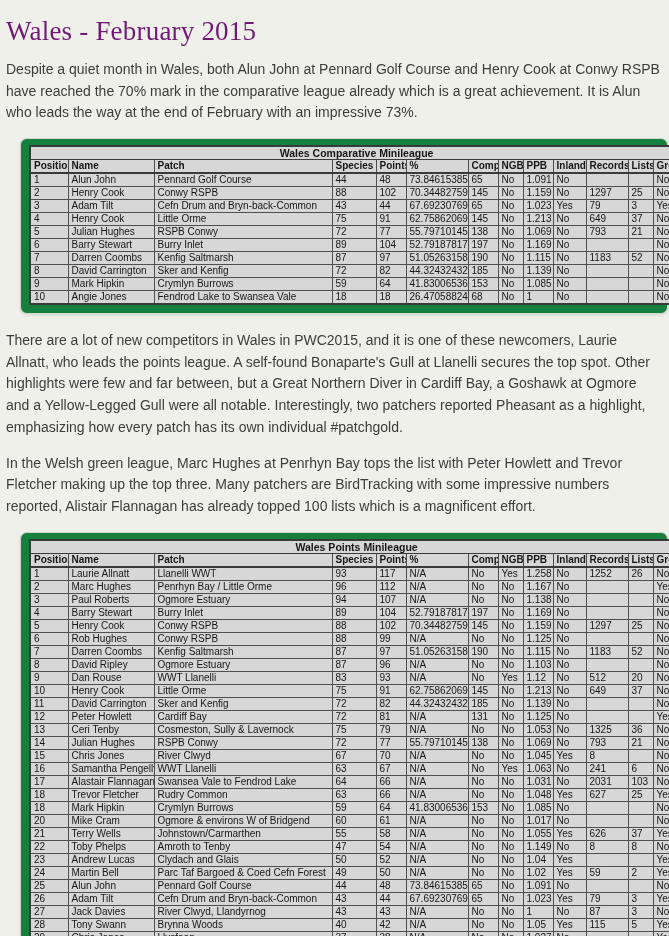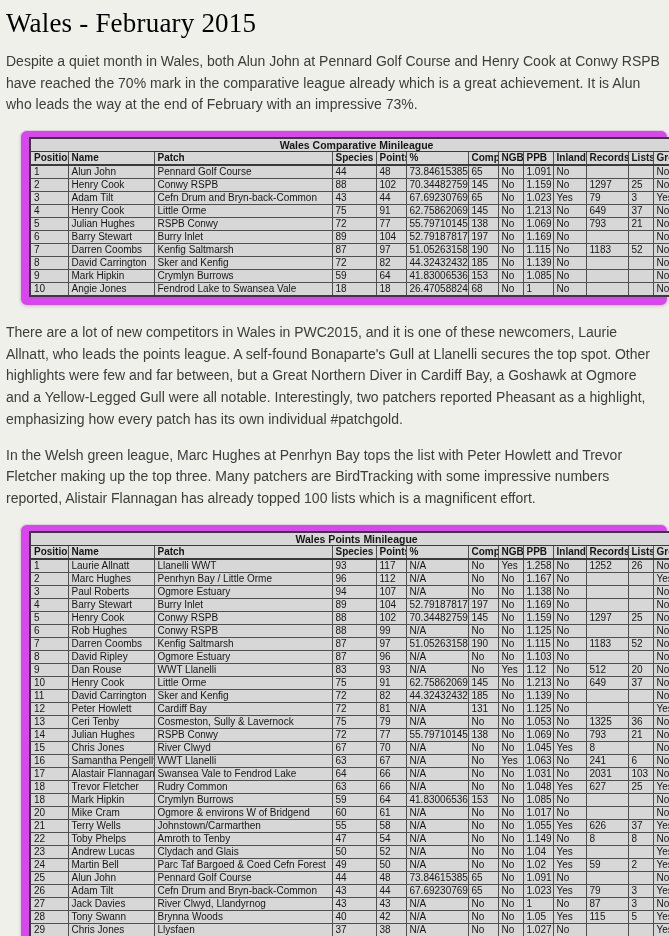--- a/index.html
+++ b/index.html
@@ -14,32 +14,32 @@
   .page {
     width: 669px;
     height: 936px;
     box-sizing: border-box;
     padding: 6px 6px 0 6px;
   }
   h1.post-title {
     font-family: "Liberation Serif", serif;
     font-weight: 400;
     font-size: 27px;
-    color: #000000;
-    margin: 2px 0 12px 0;
+    color: #701a75;
+    margin: 10px 0 12px 0;
     letter-spacing: 0.2px;
   }
   p.body-text {
     font-size: 14px;
     line-height: 1.55;
     color: #3c3c3c;
     margin: 0 0 14px 0;
   }
   .table-card {
-    background: #d946ef;
+    background: #15803d;
     border: 1px solid #d8d8d2;
     border-radius: 7px;
     box-shadow: 0 1px 3px rgba(0,0,0,0.12);
     margin: 4px 0 16px 14px;
     width: 648px;
     box-sizing: border-box;
     padding: 6px 8px 8px 8px;
   }
   table.league {
     border-collapse: collapse;

